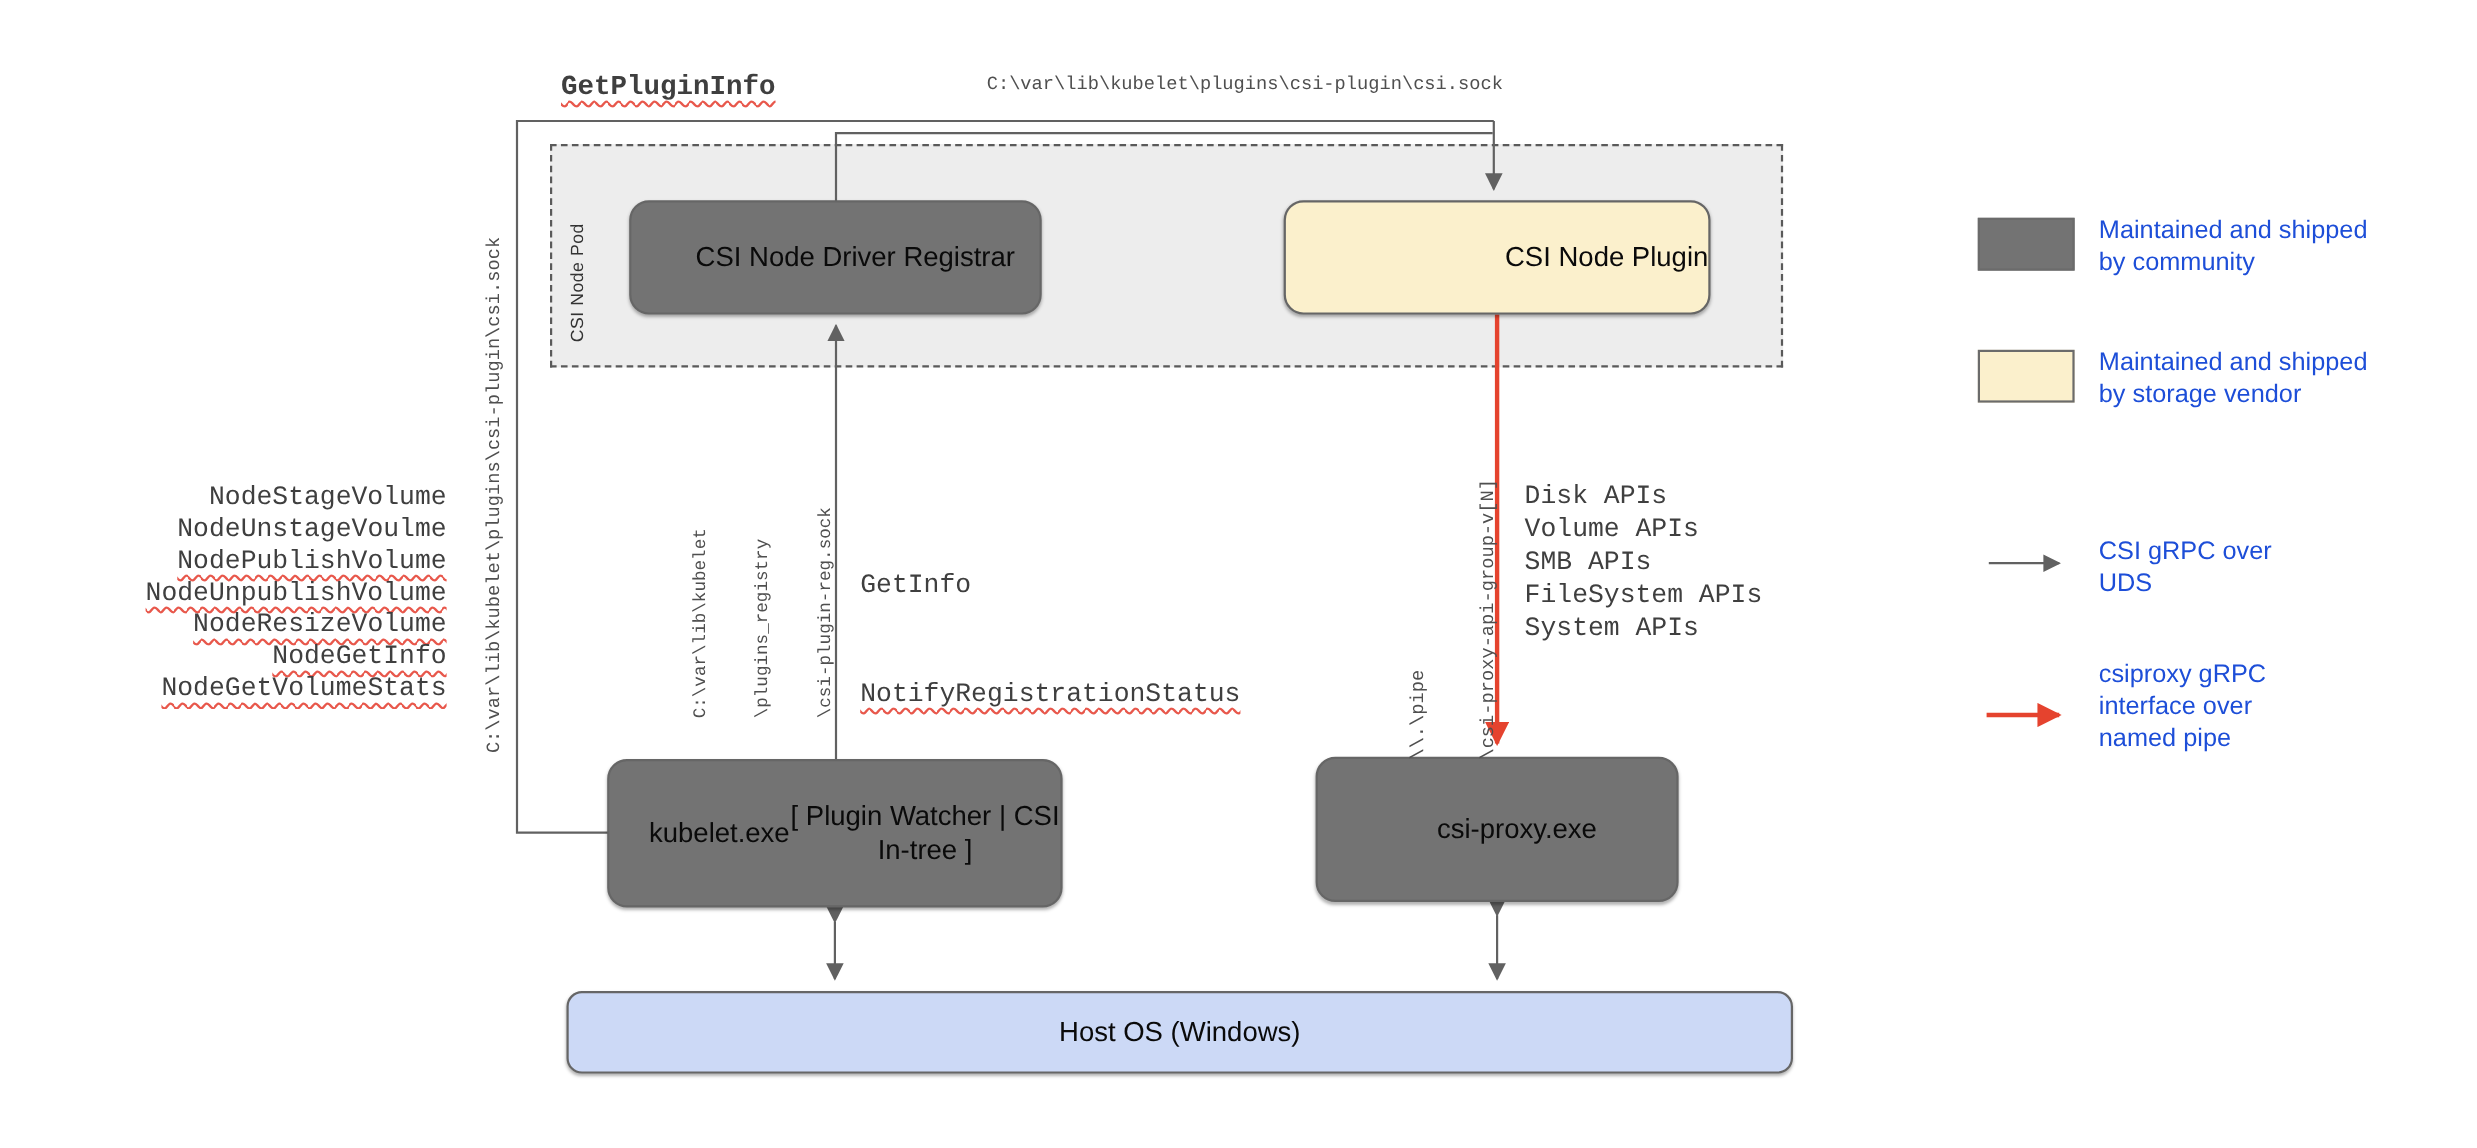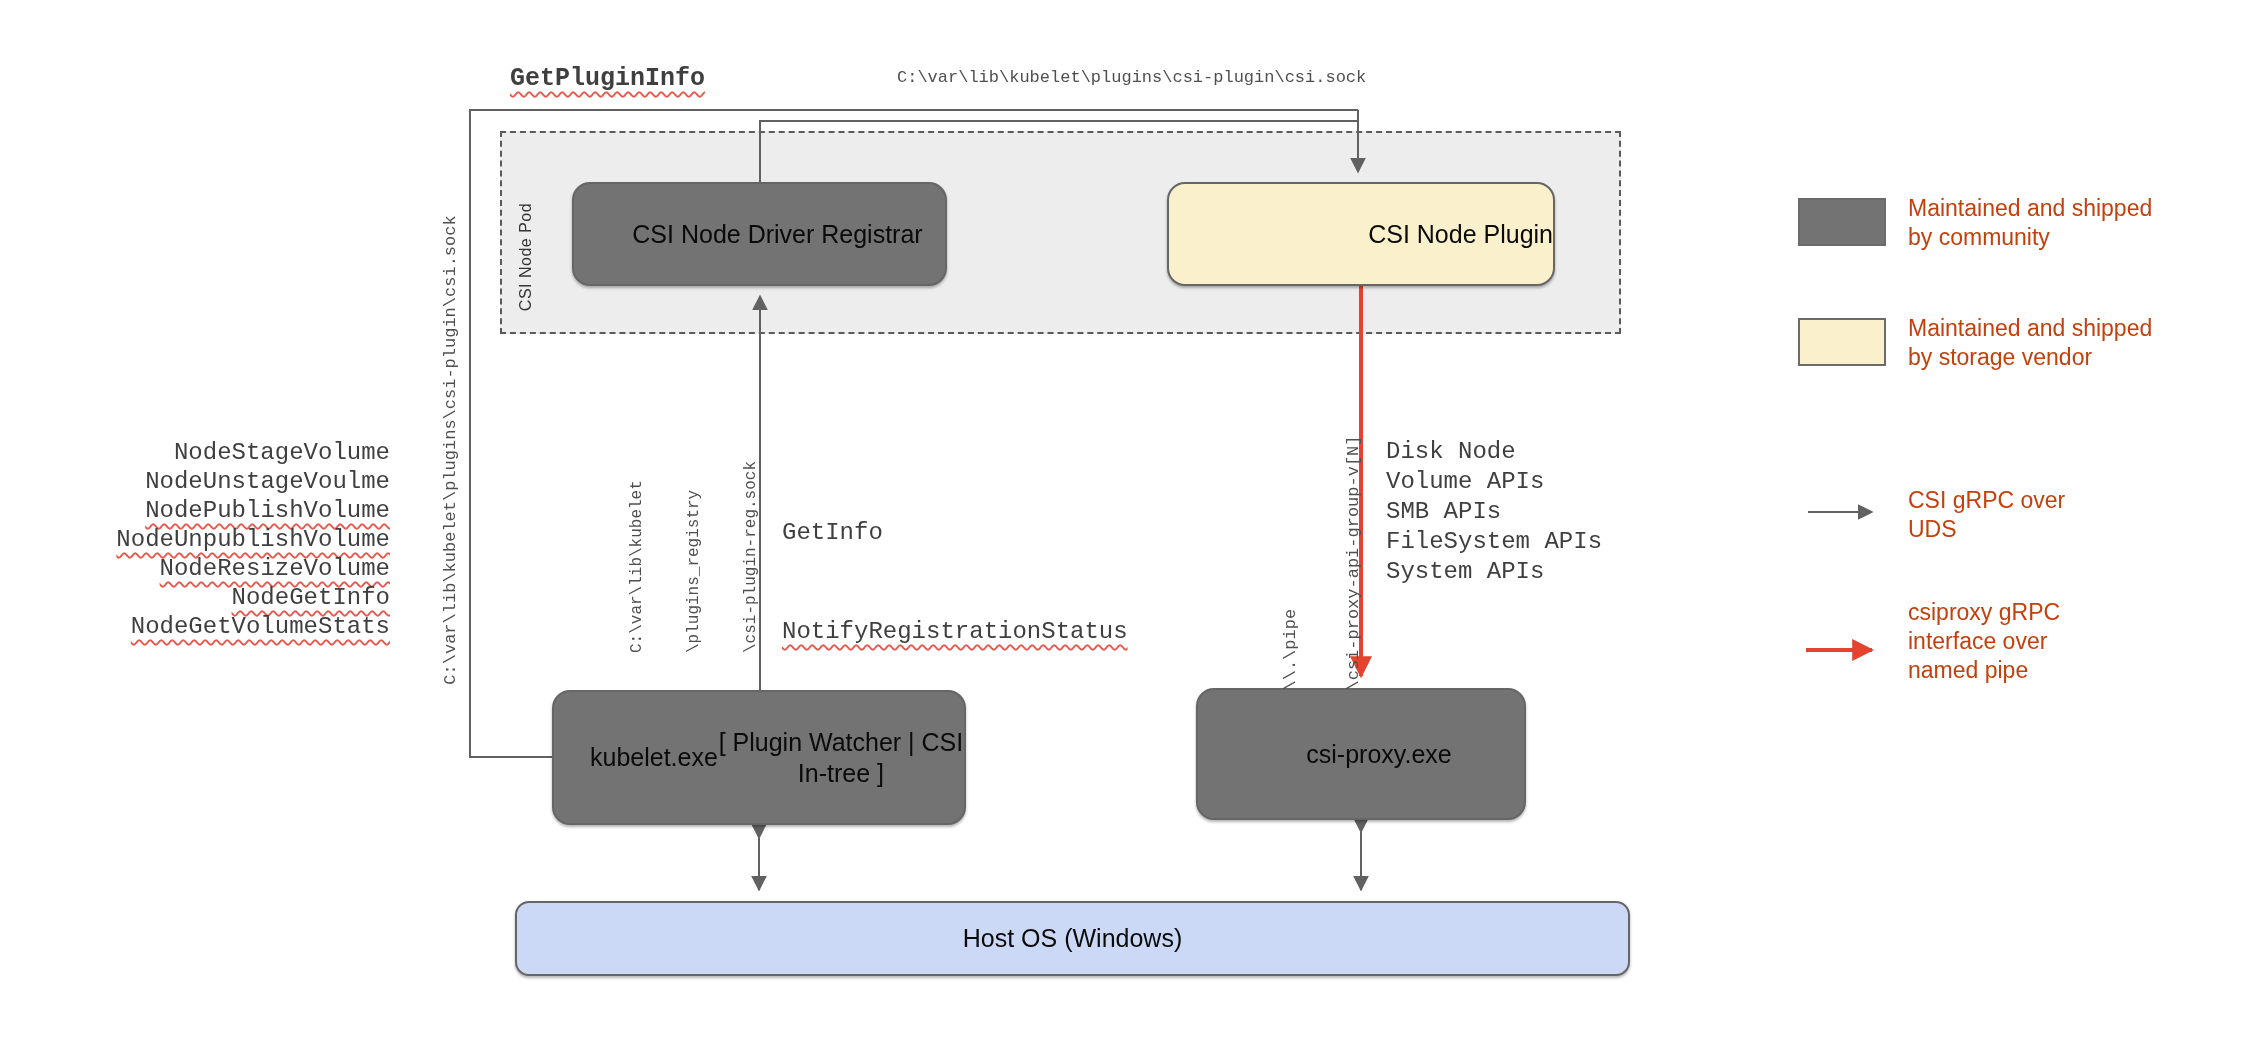--- a/index.html
+++ b/index.html
@@ -18,24 +18,24 @@
   .blue{background:#ccd9f6;border-radius:14px;}
   
   svg.wires{position:absolute;left:0;top:0;z-index:2;}
   
   .mono{font-family:"Liberation Mono","DejaVu Sans Mono",monospace;color:#3f3f3f;}
   .lbl{position:absolute;z-index:4;white-space:pre;}
   .sq{text-decoration:underline;text-decoration-style:wavy;
       text-decoration-color:#e8584c;text-decoration-thickness:1.5px;text-underline-offset:6px;}
   .rot{position:absolute;z-index:4;transform:translate(-50%,-50%) rotate(-90deg);
        white-space:pre;text-align:left;}
-  .rpc-list{position:absolute;left:60px;top:438px;width:330px;text-align:right;
+  .rpc-list{position:absolute;left:76px;top:438px;width:330px;text-align:right;
             font-size:24px;line-height:29px;z-index:4;}
   .api-list{position:absolute;left:1386px;top:437px;font-size:24px;line-height:30px;z-index:4;}
-  .legend-text{position:absolute;left:1908px;color:#c2410c;font-size:23px;line-height:29px;z-index:4;}
+  .legend-text{position:absolute;left:1908px;color:#1d4ed8;font-size:23px;line-height:29px;z-index:4;}
   .swatch{position:absolute;left:1798px;width:88px;height:48px;border:2px solid #6b6b6b;
           box-sizing:border-box;z-index:4;}
   .podlabel{font-size:16px;color:#333;letter-spacing:0.5px;}
 </style>
 </head>
 <body>
 
 <div id="canvas">
 
   <div class="pod"></div>
@@ -110,21 +110,21 @@
     <div>NodeStageVolume</div>
     <div>NodeUnstageVoulme</div>
     <div class="sq">NodePublishVolume</div>
     <div class="sq">NodeUnpublishVolume</div>
     <div class="sq">NodeResizeVolume</div>
     <div class="sq">NodeGetInfo</div>
     <div class="sq">NodeGetVolumeStats</div>
   </div>
 
   <div class="api-list mono">
-    <div>Disk Node</div>
+    <div>Disk APIs</div>
     <div>Volume APIs</div>
     <div>SMB APIs</div>
     <div>FileSystem APIs</div>
     <div>System APIs</div>
   </div>
 
   <div class="swatch green" style="top:198px;"></div>
   <div class="legend-text" style="top:194px;">
     <div>Maintained and shipped</div>
     <div>by community</div>

